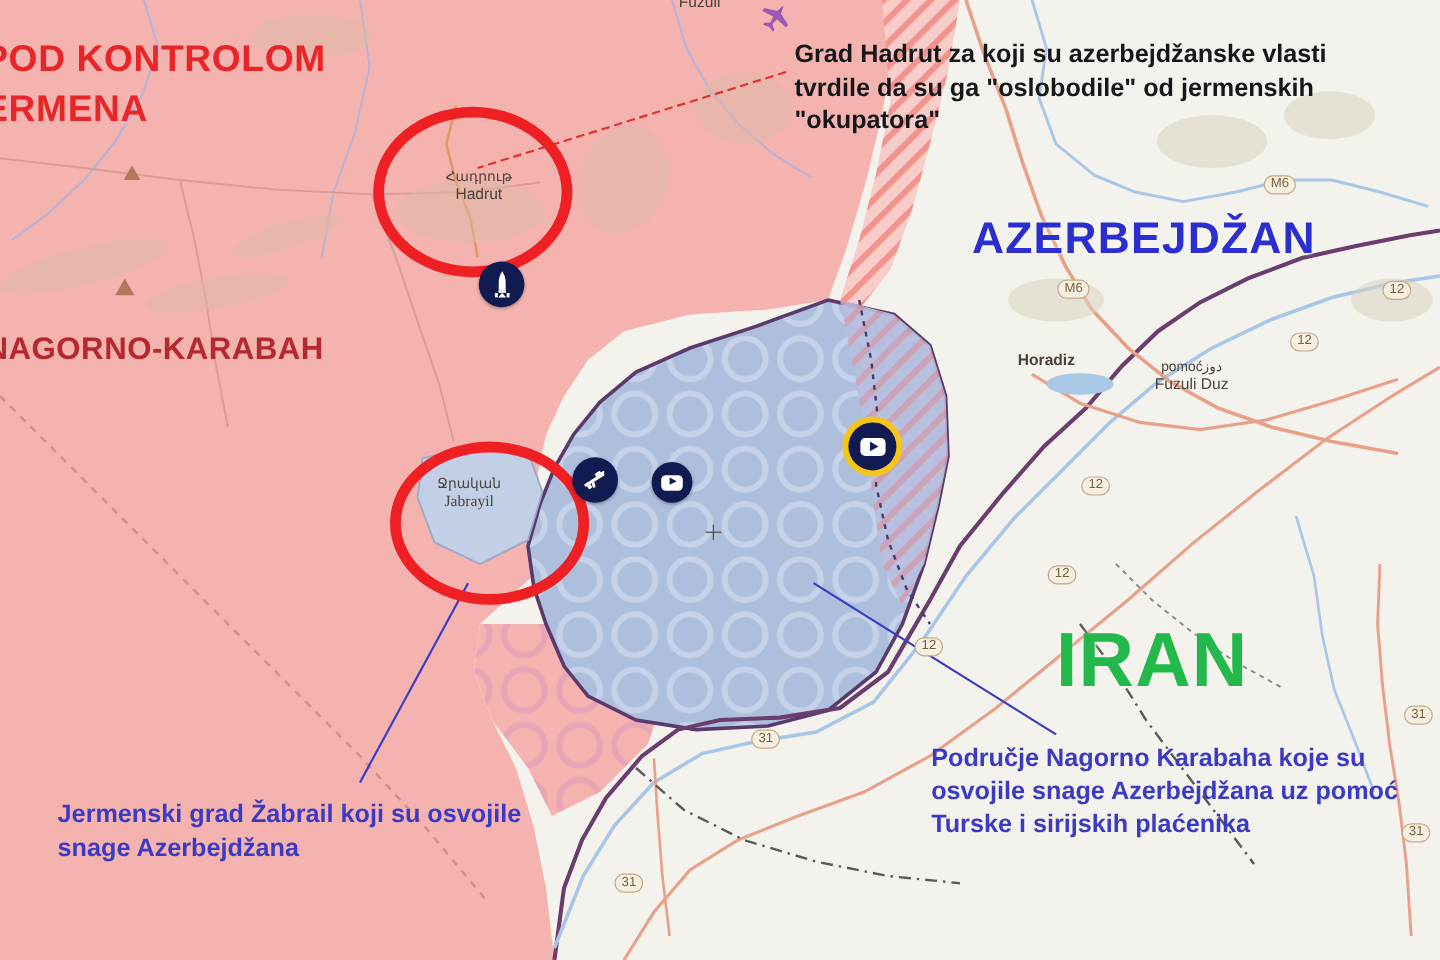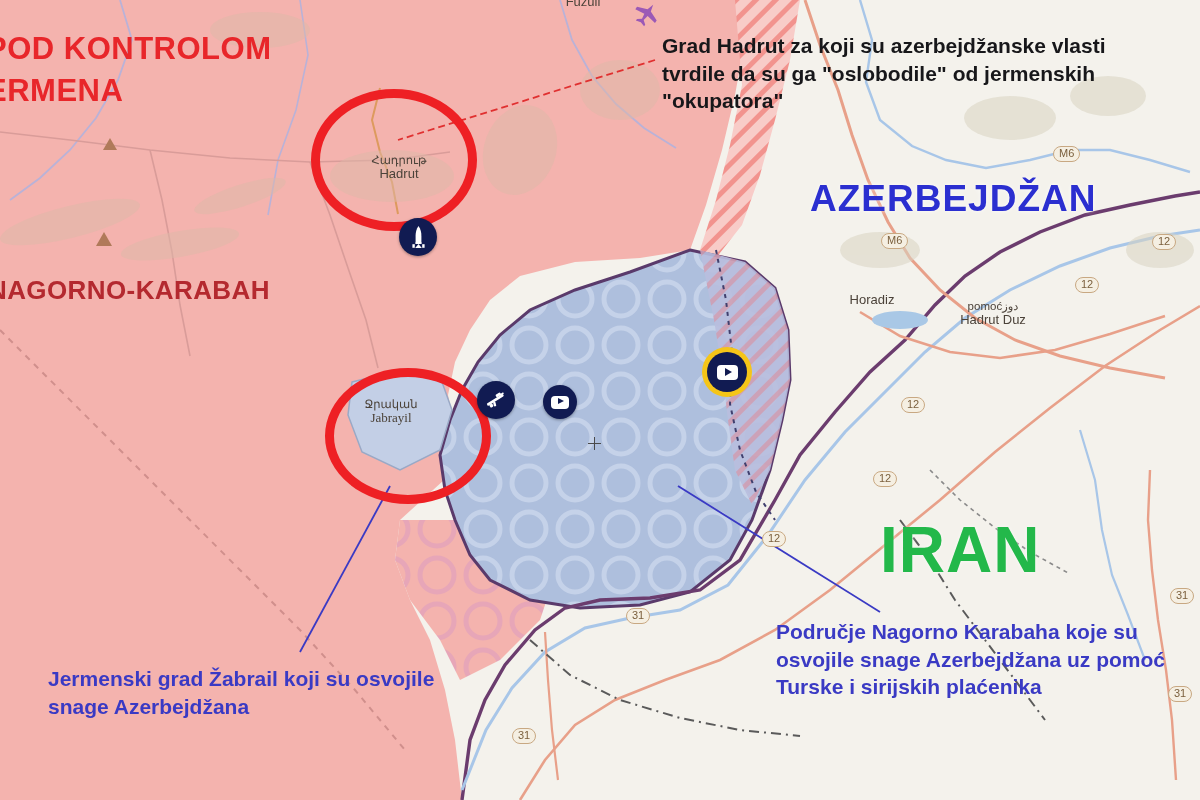--- a/index.html
+++ b/index.html
@@ -71,23 +71,23 @@
   .town {
     position: absolute;
     text-align: center;
     color: #4b4239;
     pointer-events: none;
     line-height: 1.12;
   }
   .town .native { font-size: 11.5px; }
   .town .latin  { font-size: 13px; }
 
-  #town-hadrut { left: 344px; top: 154px; width: 110px; }
+  #town-hadrut { left: 344px; top: 142px; width: 110px; }
   #town-jabrayil { left: 336px; top: 398px; width: 110px; font-family: Liberation Serif, serif; }
-  #town-horadiz { left: 832px; top: 293px; width: 80px; font-size: 13px; }
+  #town-horadiz { left: 832px; top: 293px; width: 80px; font-size: 13px; font-weight: bold; }
   #town-aslanduz { left: 948px; top: 300px; width: 90px; }
   #town-fuzuli { left: 548px; top: -5px; width: 70px; font-size: 13px; }
 
   
   .shield {
     position: absolute;
     background: #f5efe2;
     border: 1.3px solid #c8a882;
     border-radius: 8px;
     font-size: 11px;
@@ -348,21 +348,21 @@
     <div class="native">Ջրական</div>
     <div class="latin">Jabrayil</div>
   </div>
 
   <div class="town map-label" id="town-horadiz">
     <div class="latin">Horadiz</div>
   </div>
 
   <div class="town map-label" id="town-aslanduz">
     <div class="native">pomoć‌دوز</div>
-    <div class="latin">Hadrut Duz</div>
+    <div class="latin">Fuzuli Duz</div>
   </div>
 
   <div class="town map-label" id="town-fuzuli">
     <div class="latin">Fuzuli</div>
   </div>
 
   <div class="shield" style="left:1053px; top:146px;">M6</div>
   <div class="shield" style="left:881px; top:233px;">M6</div>
   <div class="shield" style="left:1152px; top:234px;">12</div>
   <div class="shield" style="left:1075px; top:277px;">12</div>

